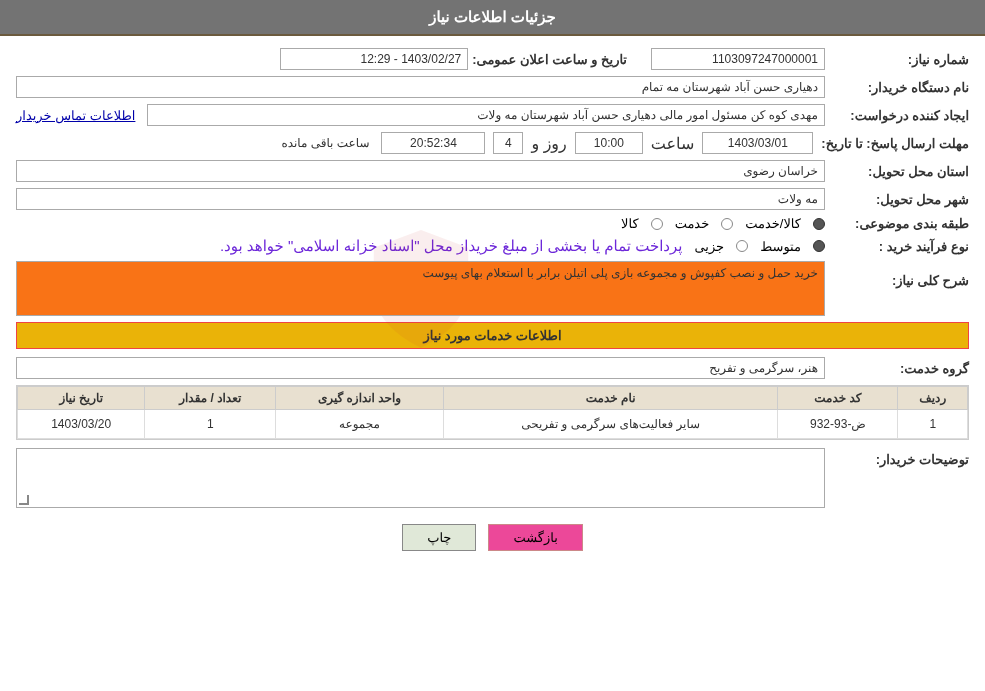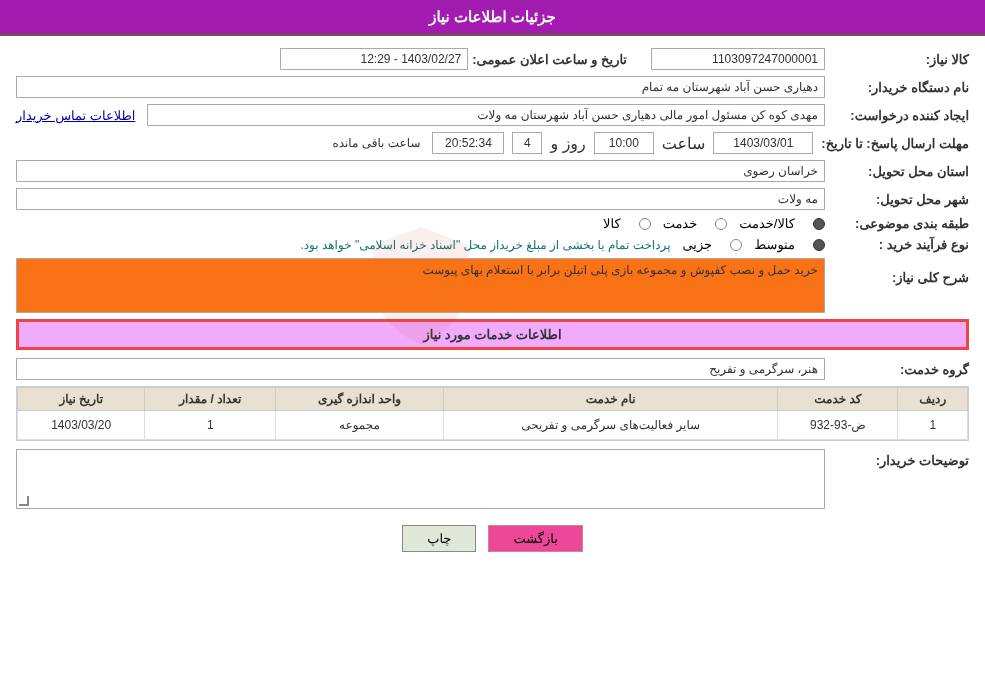--- a/index.html
+++ b/index.html
@@ -9,40 +9,40 @@
       background: #f0f0f0;
       direction: rtl;
     }
     .page-container {
       width: 985px;
       min-height: 691px;
       background: #fff;
       margin: 0 auto;
     }
     .header-bar {
-      background: #a21caf;
+      background: #737373;
       color: #fff;
       text-align: center;
       padding: 8px 12px;
       font-size: 15px;
       font-weight: bold;
       border-bottom: 2px solid #6b5a3e;
     }
     .content-area {
       padding: 12px 16px;
     }
     .section-title {
-      background: #f0abfc;
+      background: #eab308;
       color: #333;
       text-align: center;
       padding: 5px 10px;
       font-weight: bold;
       font-size: 13px;
       margin-bottom: 8px;
-      border: 3px solid #ef4444;
+      border: 1px solid #ef4444;
     }
     .info-row {
       display: flex;
       align-items: center;
       margin-bottom: 6px;
       gap: 4px;
     }
     .label {
       color: #333;
       font-weight: bold;
@@ -106,37 +106,37 @@
       margin-right: 4px;
     }
     .radio-group {
       display: flex;
       align-items: center;
       gap: 12px;
     }
     .radio-item {
       display: flex;
       align-items: center;
-      gap: 18px;
+      gap: 12px;
     }
     .radio-circle {
       width: 12px;
       height: 12px;
       border-radius: 50%;
       border: 1px solid #888;
       background: #fff;
       display: inline-block;
     }
     .radio-circle.selected {
       background: #555;
       border-color: #333;
     }
     .purchase-note {
-      font-size: 12px;
-      color: #0f766e;
+      font-size: 15px;
+      color: #6d28d9;
       margin-right: 8px;
     }
     .description-box {
       border: 1px solid #aaa;
       background: #f97316;
       min-height: 55px;
       padding: 4px 6px;
       text-align: right;
       font-size: 12px;
       color: #333;
@@ -220,45 +220,45 @@
 
 <div class="page-container">
 
   <div class="header-bar">
     <span>جزئیات اطلاعات نیاز</span>
   </div>
 
   <div class="content-area">
 
     <div class="info-row">
-      <span class="label">کالا نیاز:</span>
+      <span class="label">شماره نیاز:</span>
       <div class="field-box-fixed" style="width: 174px;">1103097247000001</div>
       <span class="label" style="min-width:80px; text-align:right; margin-right:20px;">تاریخ و ساعت اعلان عمومی:</span>
       <div class="field-box-fixed" style="width: 188px;">1403/02/27 - 12:29</div>
     </div>
 
     <div class="info-row">
       <span class="label">نام دستگاه خریدار:</span>
       <div class="field-box">دهیاری حسن آباد شهرستان مه تمام</div>
     </div>
 
     <div class="info-row">
       <span class="label">ایجاد کننده درخواست:</span>
       <div class="field-box">مهدی کوه کن مسئول امور مالی دهیاری حسن آباد شهرستان مه ولات</div>
       <span class="link-text" style="margin-right: 8px;">اطلاعات تماس خریدار</span>
     </div>
 
     <div class="timer-section">
       <span class="timer-label">مهلت ارسال پاسخ: تا تاریخ:</span>
-      <div class="timer-field" style="width:100px;">1403/03/01</div>
+      <div class="timer-field" style="width:111px;">1403/03/01</div>
       <span class="timer-unit">ساعت</span>
-      <div class="timer-field" style="width:60px;">10:00</div>
+      <div class="timer-field" style="width:68px;">10:00</div>
       <span class="timer-unit">روز و</span>
       <div class="timer-field" style="width:30px;">4</div>
-      <div class="timer-field" style="width:72px;">20:52:34</div>
+      <div class="timer-field" style="width:104px;">20:52:34</div>
       <span class="remaining-label">ساعت باقی مانده</span>
     </div>
 
     <div class="info-row">
       <span class="label">استان محل تحویل:</span>
       <div class="field-box">خراسان رضوی</div>
     </div>
 
     <div class="info-row">
       <span class="label">شهر محل تحویل:</span>

